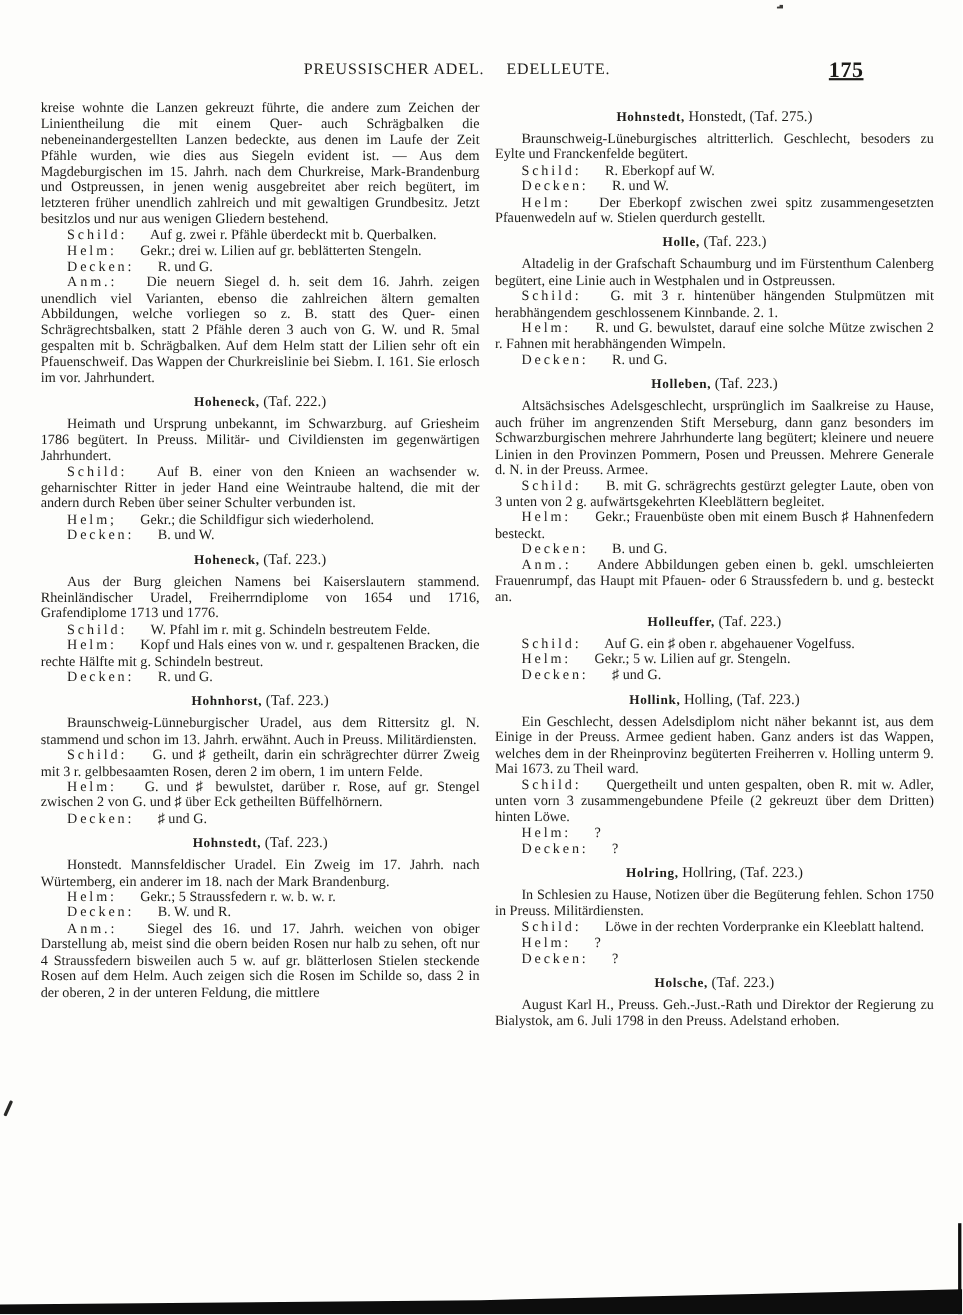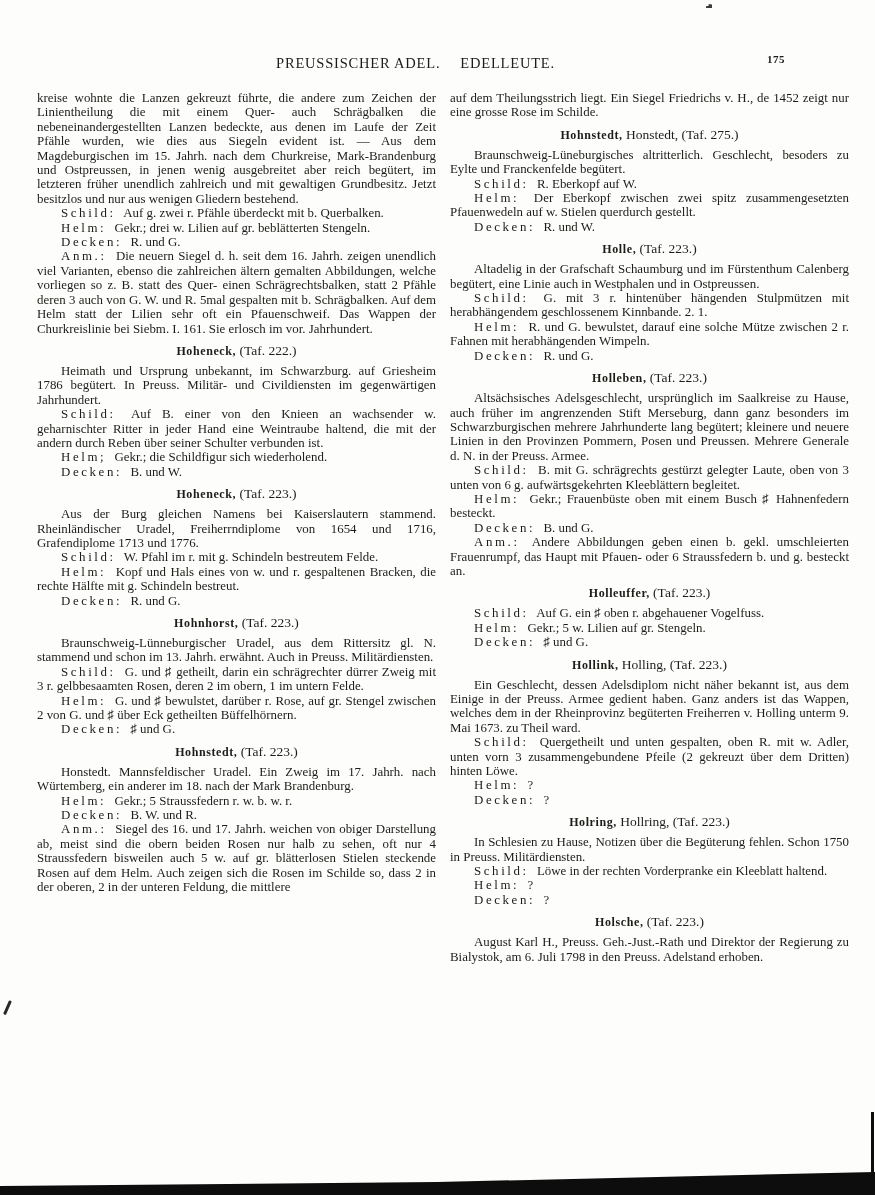--- a/index.html
+++ b/index.html
@@ -5,27 +5,27 @@
   html,body{margin:0;padding:0;background:#ffffff;}
   .page{
     position:relative;width:875px;height:1195px;overflow:hidden;
     background:#fdfdfb;color:#1d1c19;
     font-family:"Liberation Serif","DejaVu Serif",serif;
   }
   
   .running-head{position:absolute;top:55px;left:0;width:100%;text-align:center;
     font-size:14.5px;letter-spacing:0.8px;transform:translateX(-22px);white-space:nowrap;}
   .running-head .gap{display:inline-block;width:20px;}
-  .page-number{position:absolute;top:53px;right:90px;font-weight:bold;font-size:11px;letter-spacing:0.5px;}
+  .page-number{position:absolute;top:53px;right:90px;font-weight:bold;font-size:20px;letter-spacing:0.5px;text-decoration:underline;}
   
   .columns{position:absolute;top:91px;left:37px;right:26px;display:flex;gap:14px;}
   .column{flex:1;min-width:0;text-align:justify;font-size:12.9px;line-height:14.4px;}
   .para{margin:0;text-indent:24px;}
   .para.cont{text-indent:0;}
-  .plabel{letter-spacing:2.6px;margin-right:5px;}
+  .plabel{letter-spacing:2.6px;margin-right:18px;}
   .entry-heading{text-align:center;margin:5px 0 3px;line-height:19px;white-space:nowrap;}
   .ehname{font-weight:bold;font-size:12px;letter-spacing:0.6px;}
   .ehrest{font-size:13.5px;}
   
   .bottom-edge{position:absolute;left:0;bottom:0;width:875px;height:40px;display:block;}
   .edge-line{position:absolute;right:1px;top:1112px;width:3px;height:83px;background:#0d0d0d;}
   .ink-mark{position:absolute;left:6px;top:1000px;width:2.5px;height:15px;background:#2a2a28;
     transform:rotate(24deg);border-radius:1px;}
   .speck{position:absolute;left:706px;top:4px;width:6px;height:4px;background:#3c3b38;
     clip-path:polygon(0 55%,45% 45%,45% 0,100% 10%,100% 100%,0 100%);}
@@ -62,34 +62,33 @@
         <p class="para label"><span class="plabel">Schild:</span> <span>G. und ♯ getheilt, darin ein schrägrechter dürrer Zweig mit 3 r. gelbbesaamten Rosen, deren 2 im obern, 1 im untern Felde.</span></p>
         <p class="para label"><span class="plabel">Helm:</span> <span>G. und ♯ bewulstet, darüber r. Rose, auf gr. Stengel zwischen 2 von G. und ♯ über Eck getheilten Büffelhörnern.</span></p>
         <p class="para label"><span class="plabel">Decken:</span> <span>♯ und G.</span></p>
         <div class="entry-heading"><span class="ehname">Hohnstedt,</span> <span class="ehrest">(Taf. 223.)</span></div>
         <p class="para indent"><span>Honstedt. Mannsfeldischer Uradel.  Ein Zweig im 17. Jahrh. nach Würtemberg, ein anderer im 18. nach der Mark Brandenburg.</span></p>
         <p class="para label"><span class="plabel">Helm:</span> <span>Gekr.; 5 Straussfedern r. w. b. w. r.</span></p>
         <p class="para label"><span class="plabel">Decken:</span> <span>B. W. und R.</span></p>
         <p class="para label"><span class="plabel">Anm.:</span> <span>Siegel des 16. und 17. Jahrh. weichen von obiger Darstellung ab, meist sind die obern beiden Rosen nur halb zu sehen, oft nur 4 Straussfedern bisweilen auch 5 w. auf gr. blätterlosen Stielen steckende Rosen auf dem Helm.  Auch zeigen sich die Rosen im Schilde so, dass 2 in der oberen, 2 in der unteren Feldung, die mittlere</span></p>
       </div>
     <div class="column">
-        <p class="para cont"><span>auf dem Theilungsstrich liegt.  Ein Siegel Friedrichs v. H., de 1452 zeigt nur eine grosse Rose im Schilde.</span></p>
         <div class="entry-heading"><span class="ehname">Hohnstedt,</span> <span class="ehrest">Honstedt, (Taf. 275.)</span></div>
         <p class="para indent"><span>Braunschweig-Lüneburgisches altritterlich. Geschlecht, besoders zu Eylte und Franckenfelde begütert.</span></p>
         <p class="para label"><span class="plabel">Schild:</span> <span>R. Eberkopf auf W.</span></p>
+        <p class="para label"><span class="plabel">Decken:</span> <span>R. und W.</span></p>
         <p class="para label"><span class="plabel">Helm:</span> <span>Der Eberkopf zwischen zwei spitz zusammengesetzten Pfauenwedeln auf w. Stielen querdurch gestellt.</span></p>
-        <p class="para label"><span class="plabel">Decken:</span> <span>R. und W.</span></p>
         <div class="entry-heading"><span class="ehname">Holle,</span> <span class="ehrest">(Taf. 223.)</span></div>
         <p class="para indent"><span>Altadelig in der Grafschaft Schaumburg und im Fürstenthum Calenberg begütert, eine Linie auch in Westphalen und in Ostpreussen.</span></p>
         <p class="para label"><span class="plabel">Schild:</span> <span>G. mit 3 r. hintenüber hängenden Stulpmützen mit herabhängendem geschlossenem Kinnbande. 2. 1.</span></p>
         <p class="para label"><span class="plabel">Helm:</span> <span>R. und G. bewulstet, darauf eine solche Mütze zwischen 2 r. Fahnen mit herabhängenden Wimpeln.</span></p>
         <p class="para label"><span class="plabel">Decken:</span> <span>R. und G.</span></p>
         <div class="entry-heading"><span class="ehname">Holleben,</span> <span class="ehrest">(Taf. 223.)</span></div>
         <p class="para indent"><span>Altsächsisches Adelsgeschlecht, ursprünglich im Saalkreise zu Hause, auch früher im angrenzenden Stift Merseburg, dann ganz besonders im Schwarzburgischen mehrere Jahrhunderte lang begütert; kleinere und neuere Linien in den Provinzen Pommern, Posen und Preussen.  Mehrere Generale d. N. in der Preuss. Armee.</span></p>
-        <p class="para label"><span class="plabel">Schild:</span> <span>B. mit G. schrägrechts gestürzt gelegter Laute, oben von 3 unten von 6 g. aufwärtsgekehrten Kleeblättern begleitet.</span></p>
+        <p class="para label"><span class="plabel">Schild:</span> <span>B. mit G. schrägrechts gestürzt gelegter Laute, oben von 3 unten von 2 g. aufwärtsgekehrten Kleeblättern begleitet.</span></p>
         <p class="para label"><span class="plabel">Helm:</span> <span>Gekr.; Frauenbüste oben mit einem Busch ♯ Hahnenfedern besteckt.</span></p>
         <p class="para label"><span class="plabel">Decken:</span> <span>B. und G.</span></p>
         <p class="para label"><span class="plabel">Anm.:</span> <span>Andere Abbildungen geben einen b. gekl. umschleierten Frauenrumpf, das Haupt mit Pfauen- oder 6 Straussfedern b. und g. besteckt an.</span></p>
         <div class="entry-heading"><span class="ehname">Holleuffer,</span> <span class="ehrest">(Taf. 223.)</span></div>
         <p class="para label"><span class="plabel">Schild:</span> <span>Auf G. ein ♯ oben r. abgehauener Vogelfuss.</span></p>
         <p class="para label"><span class="plabel">Helm:</span> <span>Gekr.; 5 w. Lilien auf gr. Stengeln.</span></p>
         <p class="para label"><span class="plabel">Decken:</span> <span>♯ und G.</span></p>
         <div class="entry-heading"><span class="ehname">Hollink,</span> <span class="ehrest">Holling, (Taf. 223.)</span></div>
         <p class="para indent"><span>Ein Geschlecht, dessen Adelsdiplom nicht näher bekannt ist, aus dem Einige in der Preuss. Armee gedient haben.  Ganz anders ist das Wappen, welches dem in der Rheinprovinz begüterten Freiherren v. Holling unterm 9. Mai 1673. zu Theil ward.</span></p>
         <p class="para label"><span class="plabel">Schild:</span> <span>Quergetheilt und unten gespalten, oben R. mit w. Adler, unten vorn 3 zusammengebundene Pfeile (2 gekreuzt über dem Dritten) hinten Löwe.</span></p>

